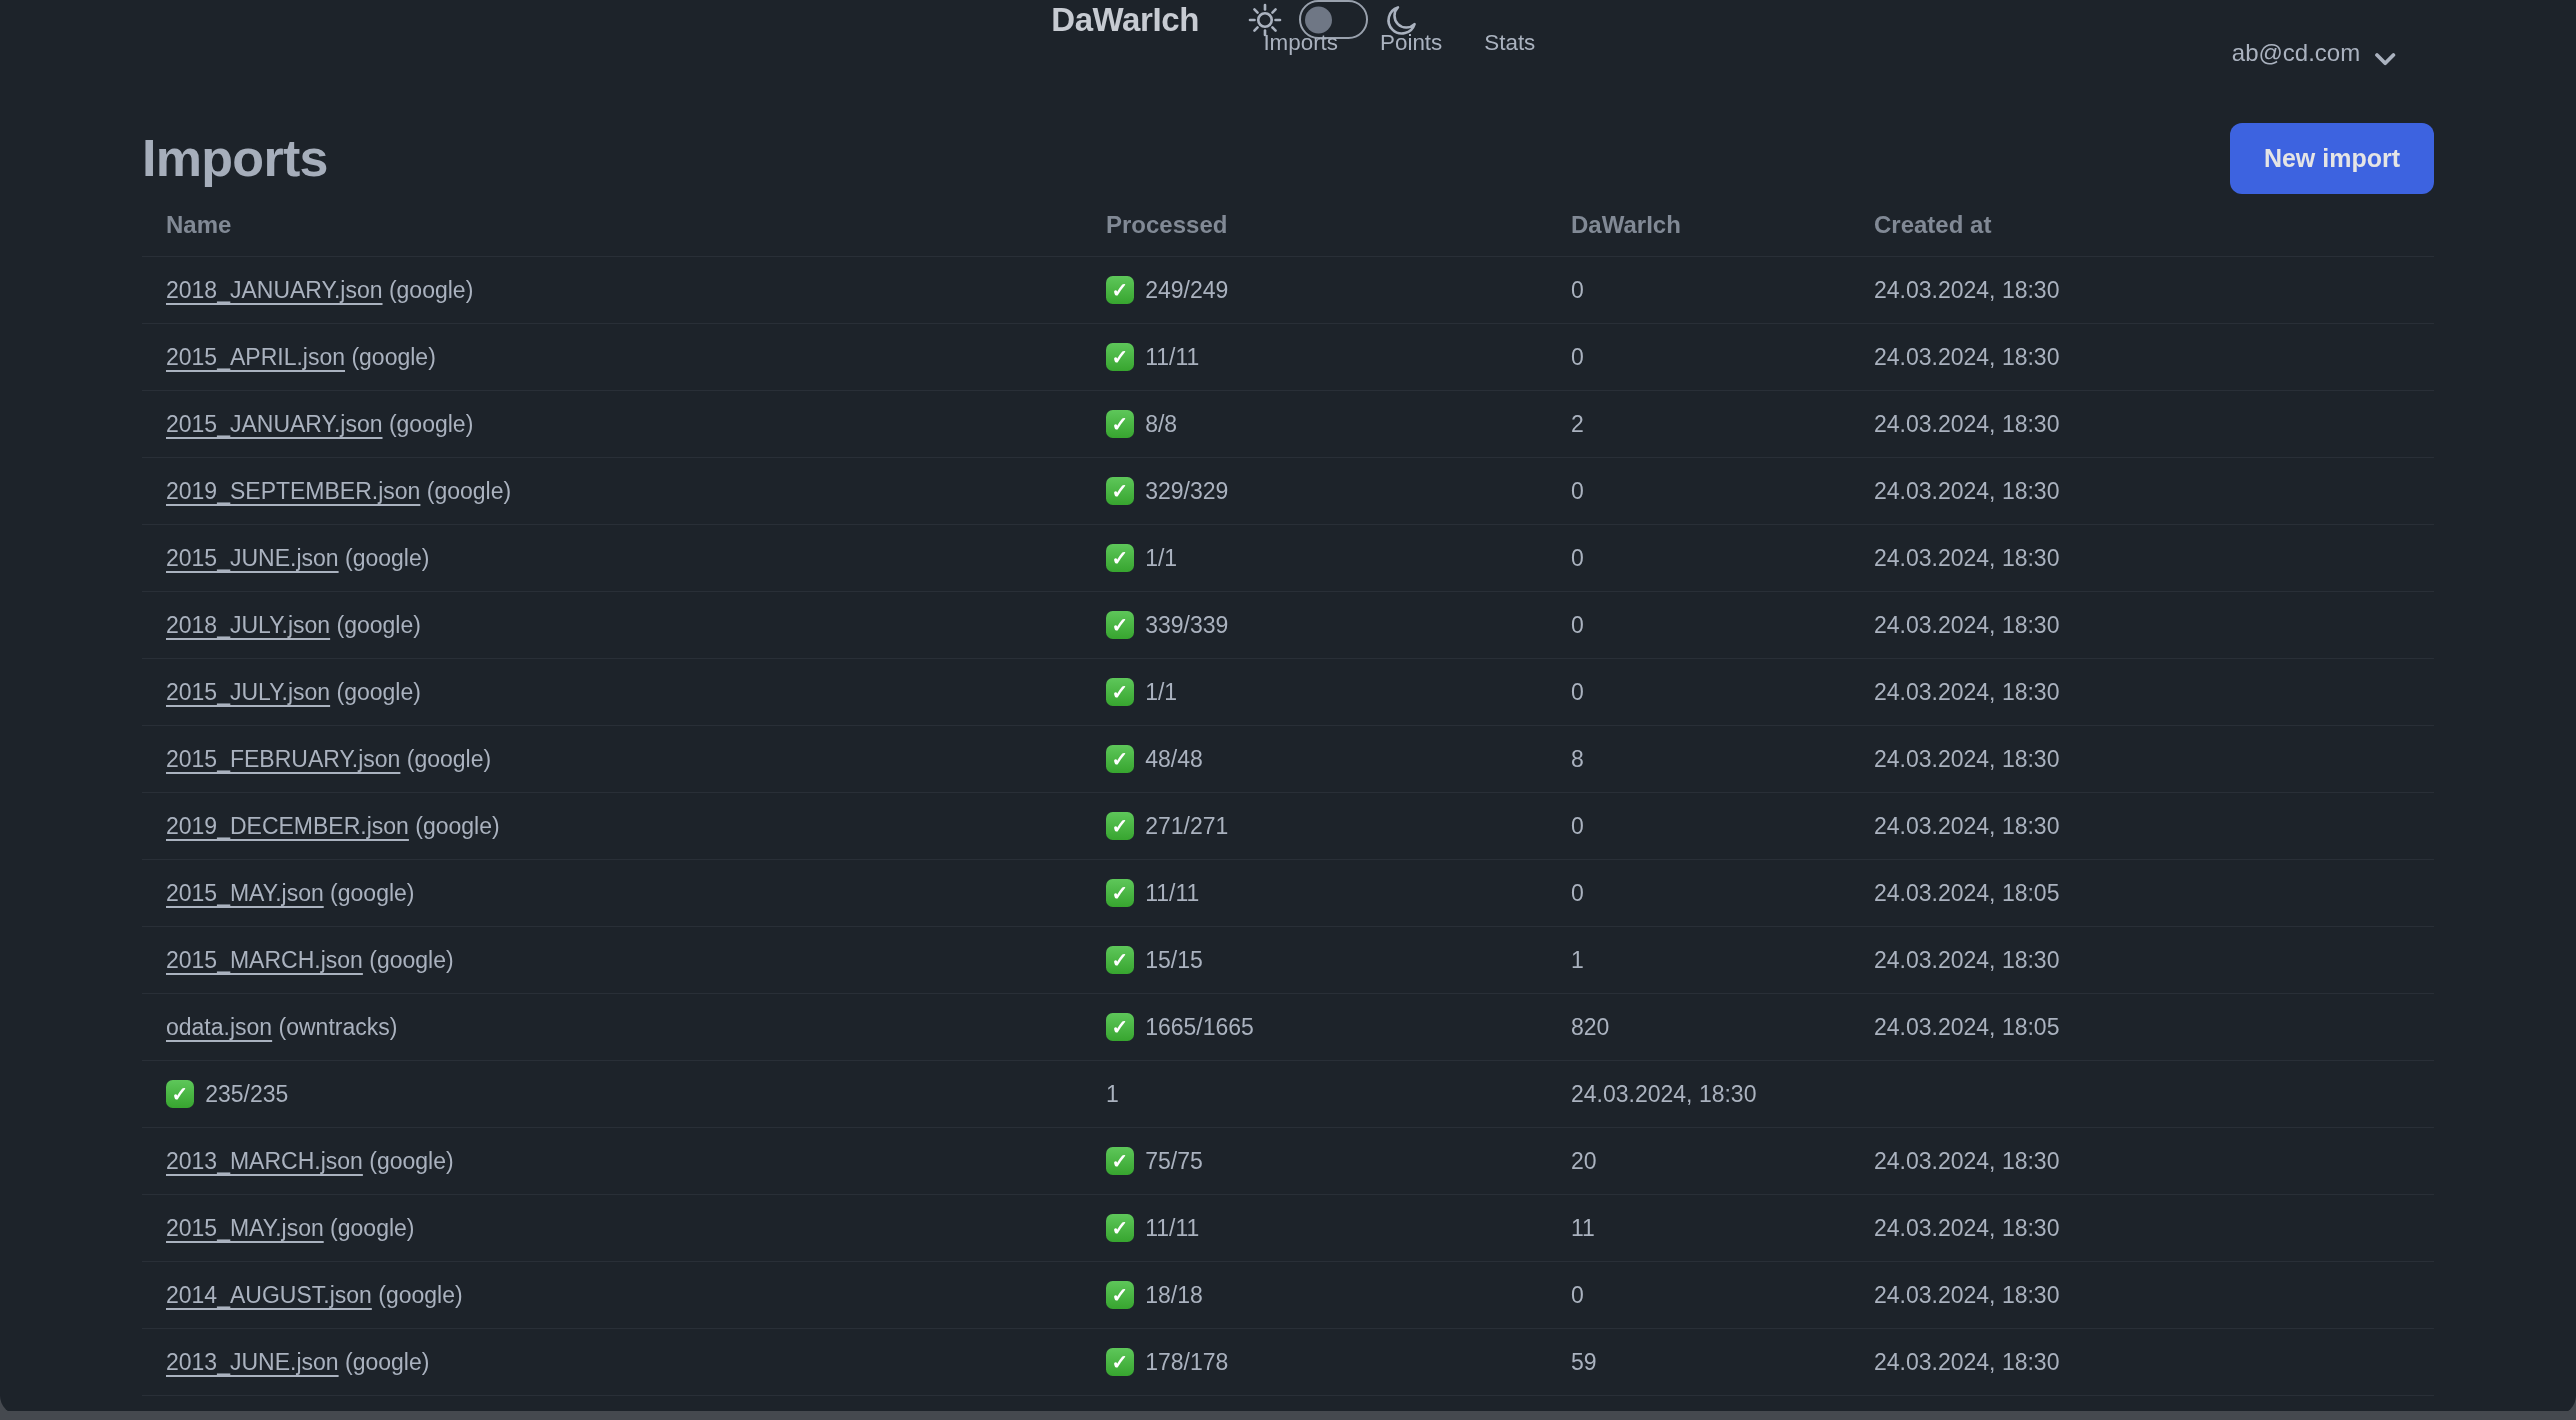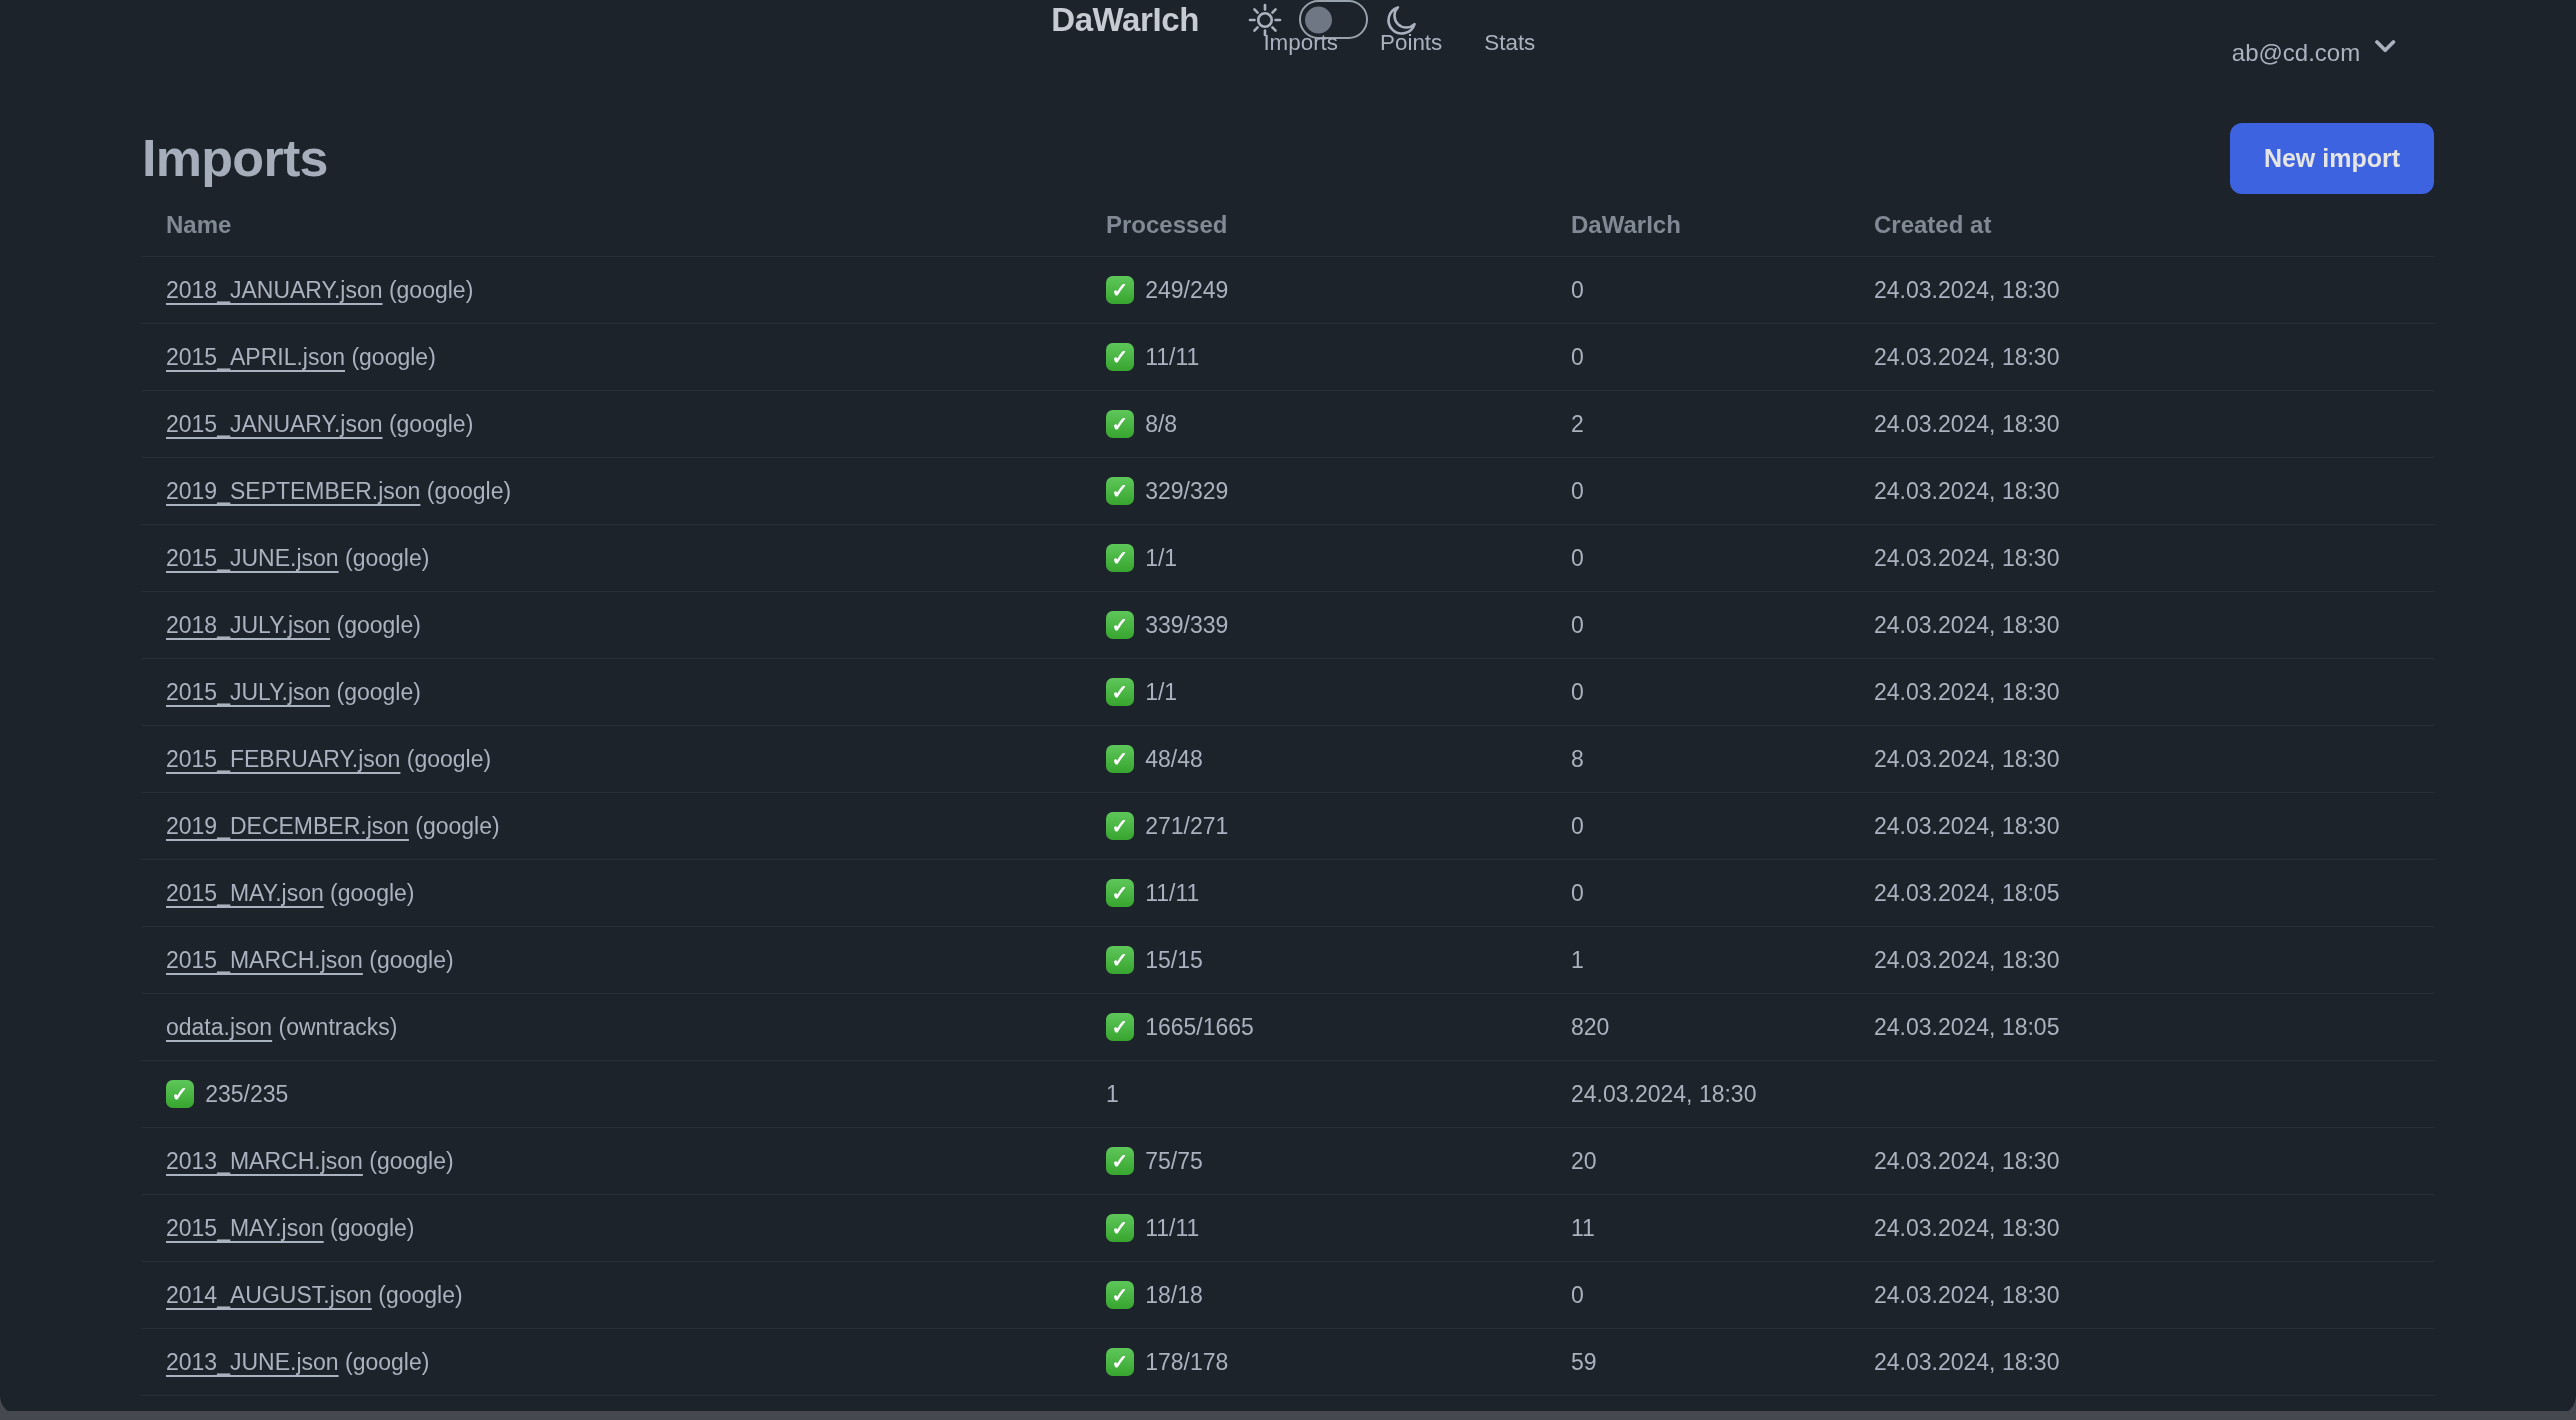--- a/index.html
+++ b/index.html
@@ -57,21 +57,21 @@
   }
   .nav-center{
     position:absolute;left:calc(50% - 24.6px);top:0;height:86px;
     display:flex;align-items:center;gap:42px;
   }
   .nav-center a{
     color:var(--text);font-size:22.4px;text-decoration:none;cursor:pointer;
   }
   .nav-right{margin-left:auto;}
   .user-menu{
-    display:flex;align-items:flex-start;gap:13.4px;
+    display:flex;align-items:flex-end;gap:13.4px;
     background:none;border:none;cursor:pointer;
     color:var(--text);font-size:24px;font-family:inherit;
   }
   
   main{padding:0 142px;}
   .page-head{
     margin-top:36px;height:72px;
     display:flex;align-items:center;justify-content:space-between;
   }
   h1{

